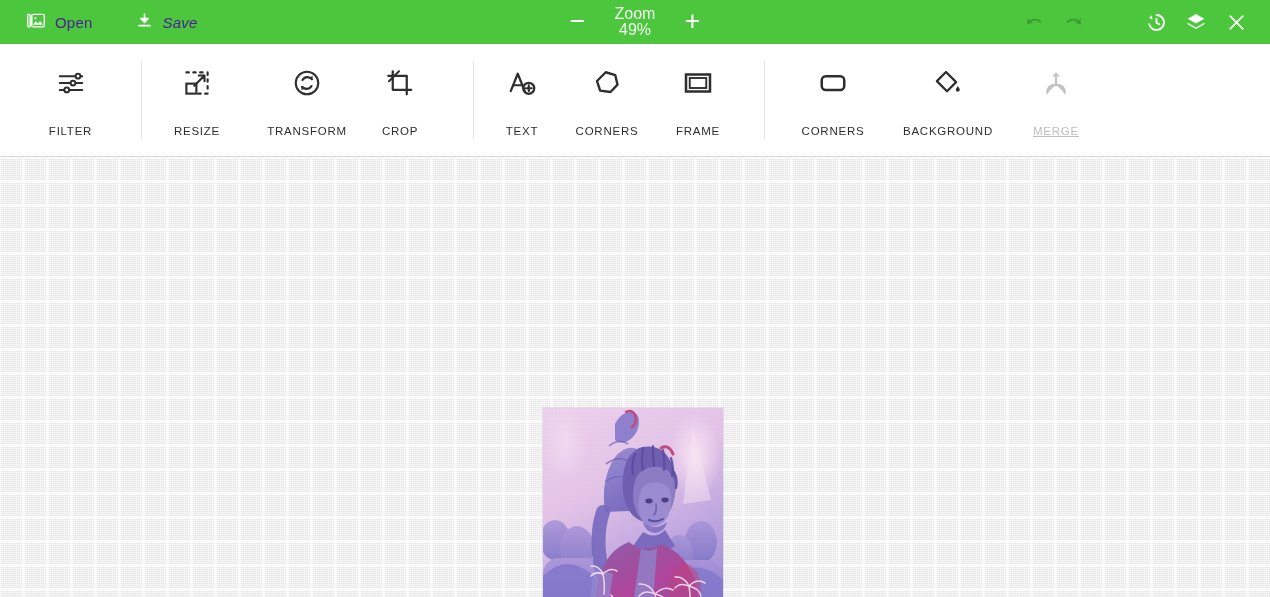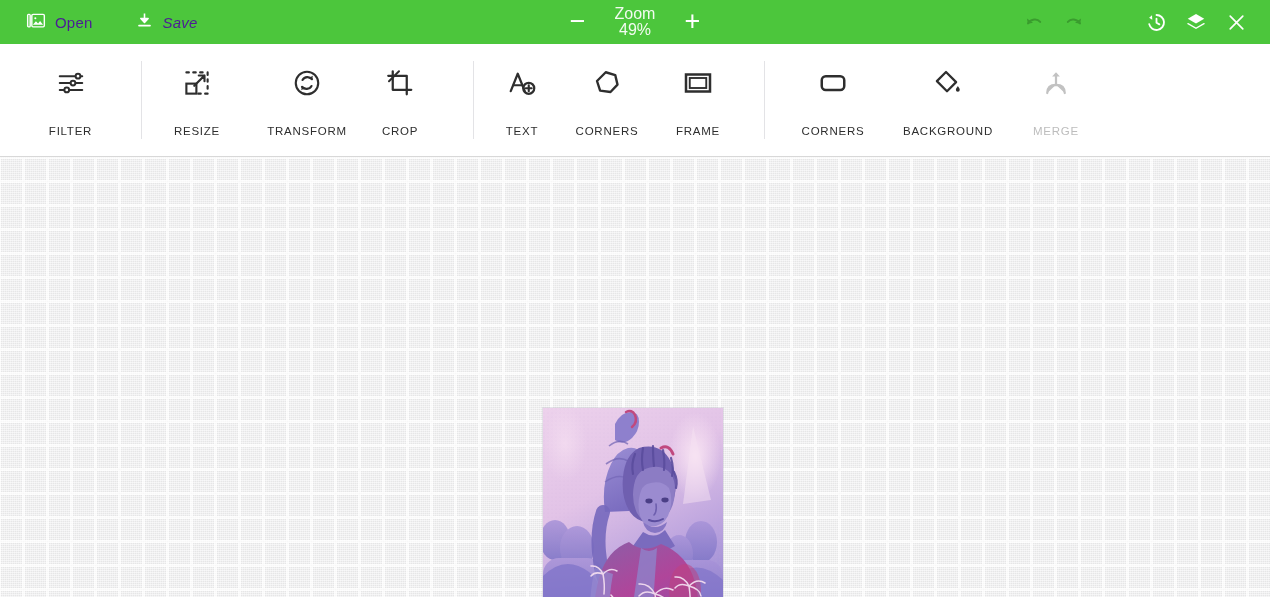--- a/index.html
+++ b/index.html
@@ -82,21 +82,21 @@
     gap: 27px; cursor: pointer;
   }
   .tool .ico {
     height: 34px; display: flex; align-items: flex-end; justify-content: center;
   }
   .tool .cap {
     font-size: 11.5px; letter-spacing: .75px;
     color: #2e2e2e; white-space: nowrap;
   }
   .tool.disabled { cursor: default; }
-  .tool.disabled .cap { color: #bdbdbd; }
+  .tool.disabled .cap { color: #bdbdbd; text-decoration: underline; }
   .tool.disabled .ico svg { stroke: #c2c2c2; fill: #c2c2c2; }
 
   
   #canvas-area {
     position: relative;
     width: 1270px; height: 440px;
     overflow: hidden;
     background-color: #ececed;
     background-image:
       linear-gradient(to right, #fdfdfd 3px, rgba(0,0,0,0) 3px),

